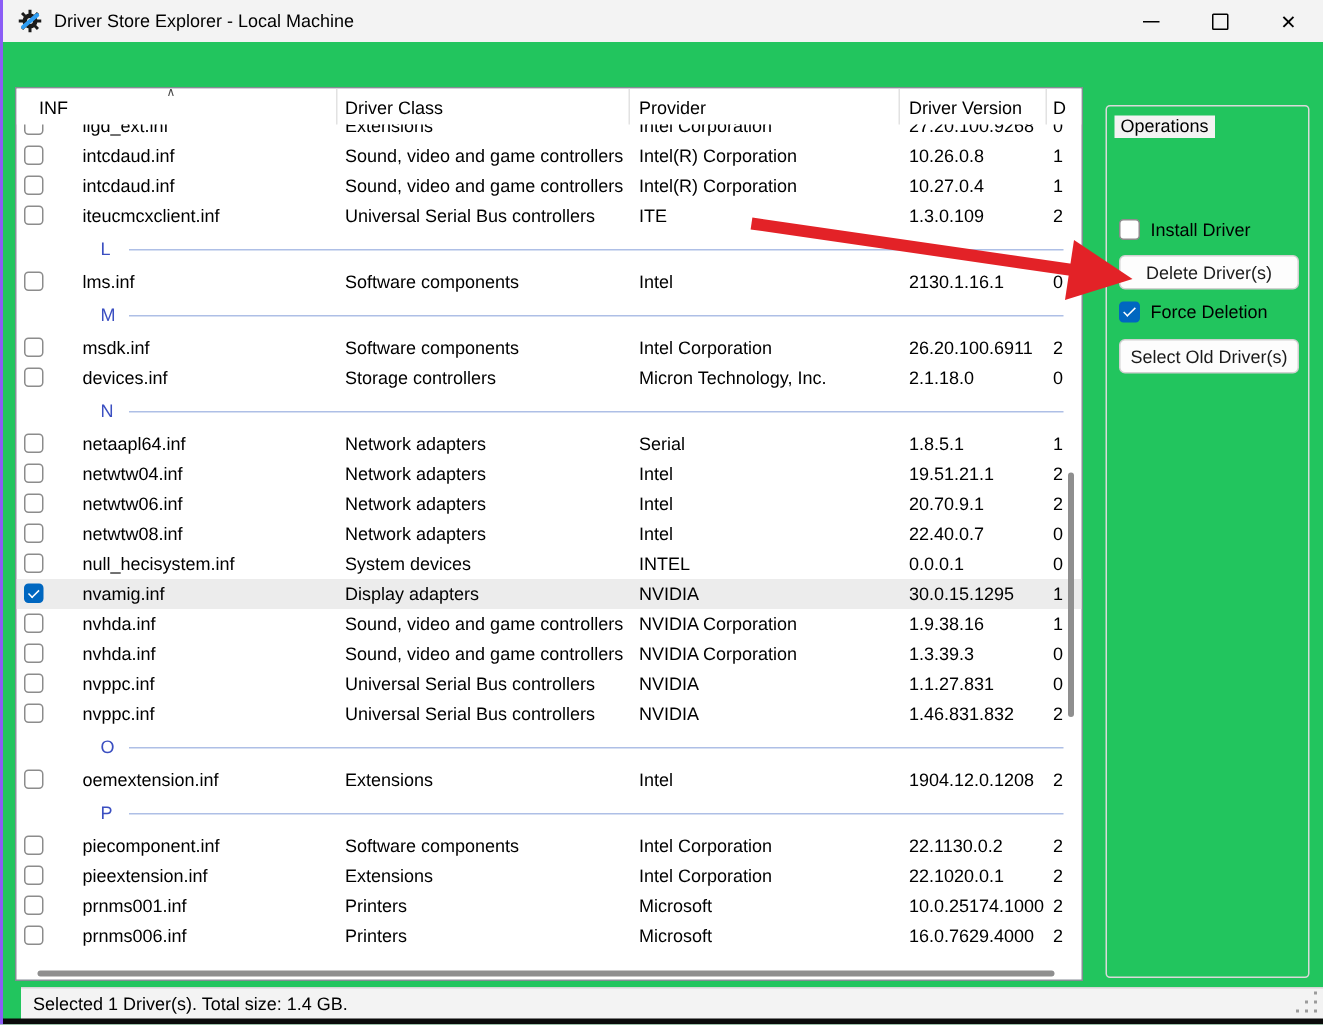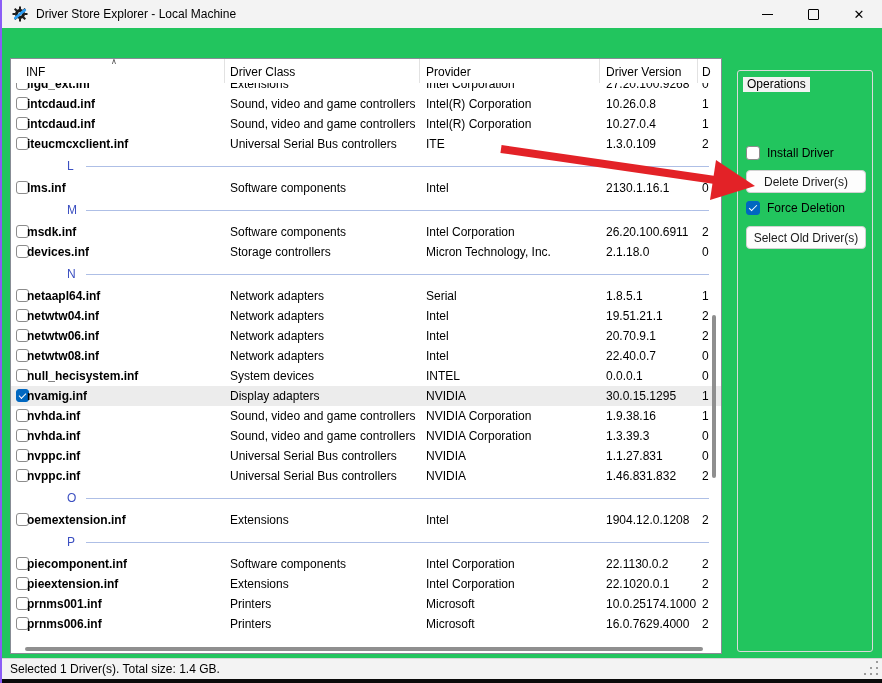--- a/index.html
+++ b/index.html
@@ -25,21 +25,21 @@
   .th{position:absolute;top:0;height:24px;line-height:26px;color:#000;}
   .th-sep{position:absolute;top:0;width:1px;height:24px;background:#e2e2e2;}
   .sortcaret{position:absolute;top:-2px;font-size:8px;color:#4a4a4a;}
   .rows{position:absolute;left:0;top:24px;width:710px;}
   .trow{position:relative;height:20px;}
   .trow.selected{background:#ececec;}
   .trow.clipped{height:11px;overflow:hidden;}
   .rin{position:absolute;left:0;right:0;top:0;height:20px;}
   .clipped .rin{top:-9px;}
   .cell{position:absolute;top:0;height:20px;line-height:20px;white-space:nowrap;color:#000;}
-  .c-inf{left:16px;font-weight:bold;}.c-cls{left:219px;}.c-prov{left:415px;}.c-ver{left:595px;}.c-d{left:691px;}
+  .c-inf{left:44px;}.c-cls{left:219px;}.c-prov{left:415px;}.c-ver{left:595px;}.c-d{left:691px;}
   .cb{position:absolute;left:5px;top:3px;width:13px;height:13px;border:1px solid #8c8c8c;
     border-radius:3px;background:#fff;box-sizing:border-box;}
   .cb.on{background:#0067c0;border-color:#0067c0;}
   .cb.on::after{content:"";position:absolute;left:2px;top:3px;width:6px;height:3px;
     border-left:1.6px solid #fff;border-bottom:1.6px solid #fff;transform:rotate(-45deg);}
   .secrow{position:relative;height:24px;}
   .secletter{position:absolute;left:56px;top:0;height:24px;line-height:24px;color:#3b4fc1;}
   .secrule{position:absolute;left:75px;right:12px;top:12px;height:1px;background:#aebfe6;}
   .vscroll{position:absolute;left:701px;top:256px;width:4px;height:163px;background:#8f8f8f;border-radius:2px;}
   .hscroll{position:absolute;left:14px;top:588px;width:678px;height:4px;background:#8f8f8f;border-radius:2px;}
@@ -51,21 +51,21 @@
   .btn{position:absolute;left:744px;width:120px;height:23px;background:#fdfdfd;
     border:1px solid #d1d1d1;border-radius:4px;box-sizing:border-box;
     display:flex;align-items:center;justify-content:center;color:#1b1b1b;font-size:12px;}
   .checkrow-cb{position:absolute;left:744px;width:14px;height:14px;border:1px solid #8c8c8c;
     border-radius:3px;background:#fff;box-sizing:border-box;}
   .checkrow-cb.on{background:#0067c0;border-color:#0067c0;}
   .checkrow-cb.on::after{content:"";position:absolute;left:2px;top:3px;width:7px;height:3px;
     border-left:1.7px solid #fff;border-bottom:1.7px solid #fff;transform:rotate(-45deg);}
   .checkrow-label{position:absolute;left:765px;height:14px;line-height:14px;color:#000;}
   
-  .status{position:absolute;left:0;right:0;top:658px;height:21px;background:#f3f3f3;
+  .status{position:absolute;left:12px;right:0;top:658px;height:21px;background:#f3f3f3;
     border-top:1px solid #d6d6d6;}
   .statustext{position:absolute;left:8px;top:0;height:20px;line-height:20px;color:#000;}
   .grip{position:absolute;right:4px;top:661px;width:14px;height:14px;}
   .grip i{position:absolute;width:2px;height:2px;background:#9b9b9b;}
   .bottombar{position:absolute;left:0;right:0;bottom:0;height:4px;background:#0a0a0a;}
   .arrowlayer{position:absolute;left:0;top:0;width:882px;height:683px;pointer-events:none;z-index:40;}
 </style>
 </head>
 <body>
 

